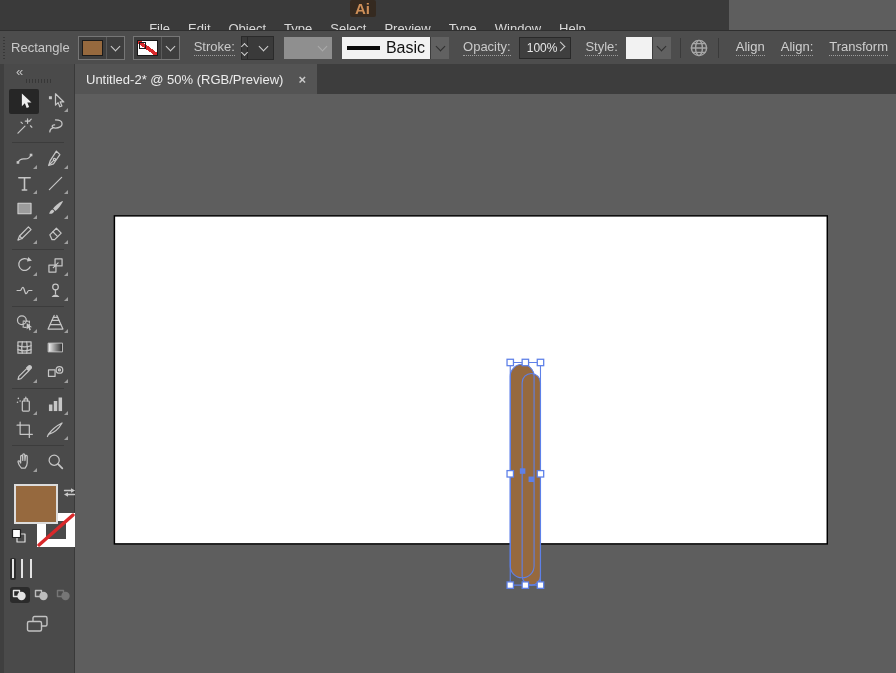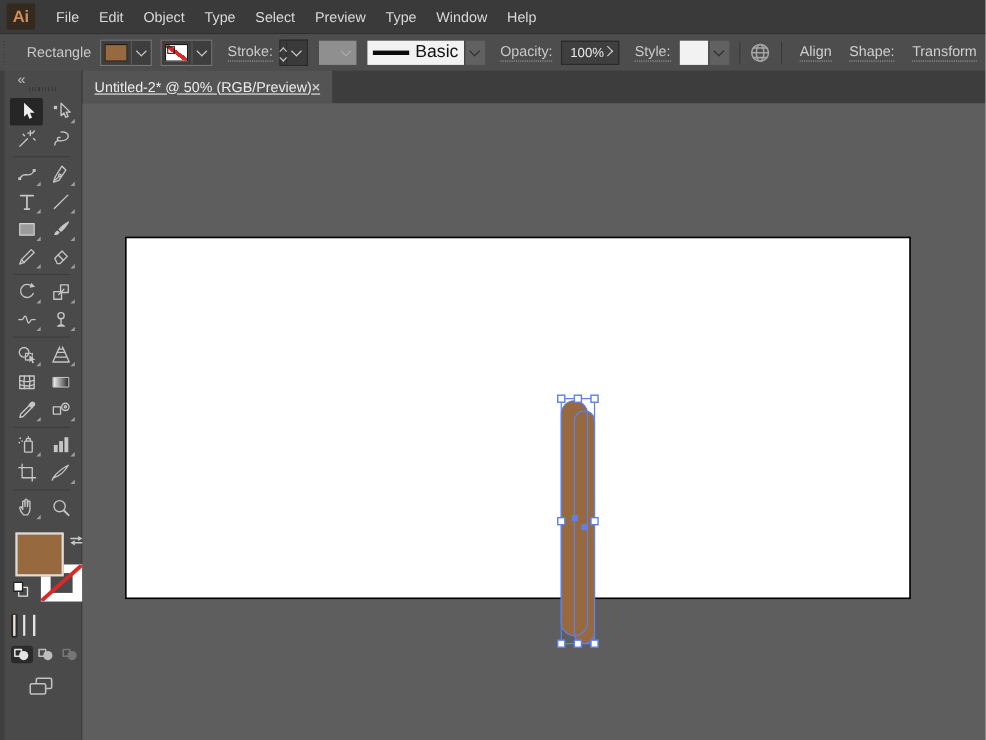--- a/index.html
+++ b/index.html
@@ -1,39 +1,39 @@
 <!DOCTYPE html>
 <html><head>
 <meta charset="utf-8">
 <style>
   html,body{margin:0;padding:0;}
   body{font-family:"Liberation Sans", sans-serif; -webkit-font-smoothing:antialiased;}
   .stage{position:relative;width:896px;height:673px;overflow:hidden;background:#5E5E5E;}
 
   
-  .menubar{position:absolute;left:0;top:0;width:896px;height:30px;background:#3A3A3A;display:flex;align-items:center;padding-left:6px;box-sizing:border-box;}
+  .menubar{position:absolute;left:0;top:0;width:729px;height:30px;background:#3A3A3A;display:flex;align-items:center;padding-left:6px;box-sizing:border-box;flex-direction:column;}
   .ai-logo{width:26px;height:24px;background:#352A20;color:#CE8F58;font-weight:bold;font-size:15px;display:grid;place-items:center;border-radius:2px;margin-right:10px;}
   .menus{display:flex;align-items:center;}
   .menu-item{padding:4px 9px;font-size:13px;color:#D9D9D9;cursor:default;white-space:nowrap;}
   .mb-right{display:flex;align-items:center;margin-left:4px;}
   .v-div{width:1px;height:16px;background:#555;margin:0 4px;}
   .sq-btn{width:21px;height:20px;background:#757575;color:#F2F2F2;font-size:11px;font-weight:bold;border:none;border-radius:2px;margin-left:15px;display:grid;place-items:center;padding:0;}
   .ws{display:flex;align-items:center;margin-left:16px;gap:7px;}
   .gpu{margin-left:16px;display:grid;place-items:center;}
 
   
   .chev{display:inline-block;width:6px;height:6px;border-right:1.8px solid #CFCFCF;border-bottom:1.8px solid #CFCFCF;transform:rotate(45deg);margin-top:-3px;}
   .chev.dark{border-color:#2E2E2E;}
   .chev.up{transform:rotate(-135deg);margin-top:3px;}
   .chev.right{transform:rotate(-45deg);}
 
   
   .controlbar{position:absolute;left:0;top:30px;width:896px;height:34px;background:#4D4D4D;border-top:1px solid #2F2F2F;display:flex;align-items:center;box-sizing:border-box;font-size:13px;color:#C9C9C9;overflow:hidden;white-space:nowrap;}
   .vgrip{width:5px;height:22px;margin-left:3px;background:repeating-linear-gradient(0deg,#383838 0 1px,transparent 1px 3px);}
-  .ctx-label{margin-left:20px;width:62px;color:#C9C9C9;}
+  .ctx-label{margin-left:6px;width:62px;color:#C9C9C9;}
   .swgroup{display:flex;align-items:center;height:22px;background:#3E3E3E;border:1px solid #767676;margin-left:8px;}
   .swgroup .swatch{width:21px;height:16px;margin:0 3px;box-sizing:border-box;}
   .swgroup .chevbox{width:17px;height:100%;display:grid;place-items:center;border-left:1px solid #5A5A5A;}
   .fill-swatch{background:#96693E;border:1px solid #1B1B1B;}
   .stroke-swatch{position:relative;background:#FFFFFF;border:1px solid #1B1B1B;}
   .stroke-swatch .slash{position:absolute;inset:0;background:linear-gradient(to top right,transparent 42%,#D9292B 42%,#D9292B 58%,transparent 58%);}
   .stroke-swatch .mini-sq{position:absolute;left:1px;top:1px;width:5px;height:5px;border:1px solid #1B1B1B;background:transparent;}
   .dotted{border-bottom:1px dotted #9E9E9E;padding-bottom:1px;}
   .lbl{margin-left:14px;}
   .stepper{width:15px;height:24px;background:#3A3A3A;border:1px solid #2A2A2A;margin-left:6px;display:flex;flex-direction:column;align-items:center;justify-content:center;gap:4px;box-sizing:border-box;}
@@ -48,21 +48,21 @@
   .chev-cell{width:18px;height:22px;background:#616161;display:grid;place-items:center;border-left:1px solid #3C3C3C;}
   .opacity-field{width:60px;height:22px;background:#3F3F3F;border:1px solid #292929;margin-left:8px;display:flex;align-items:center;justify-content:center;padding:0 6px 0 7px;box-sizing:border-box;color:#E8E8E8;font-size:12px;}
   .style-dd{display:flex;align-items:center;height:22px;margin-left:8px;}
   .style-dd .white{width:26px;height:22px;background:#F2F2F2;}
   .cb-div{width:1px;height:20px;background:#3A3A3A;margin:0 9px;}
   .globe{display:grid;place-items:center;color:#A6A6A6;}
   .panel-link{margin:0 8px;color:#CFCFCF;}
 
   
   .tabrow{position:absolute;left:75px;top:64px;right:0;height:30px;background:#3D3D3D;display:flex;}
-  .tab{background:#545454;padding:0 11px;display:flex;align-items:center;color:#ECECEC;font-size:13px;text-decoration:underline;}
+  .tab{background:#545454;padding:0 11px;display:flex;align-items:center;gap:15px;color:#ECECEC;font-size:13px;}
   .tab .close{color:#C9C9C9;font-size:13px;font-weight:bold;}
 
   
   .toolbar{position:absolute;left:0;top:64px;width:75px;bottom:0;background:#4A4A4A;border-right:1px solid #393939;border-left:4px solid #3F3F3F;box-sizing:border-box;}
   .collapse{position:absolute;top:0px;left:12px;color:#C2C2C2;font-size:13px;letter-spacing:-2px;}
   .hgrip{margin:15px auto 3px;width:26px;height:4px;background:repeating-linear-gradient(90deg,#373737 0 1px,transparent 1px 3px);}
   #tools{padding:3px 0 0 5px;}
   .trow{display:flex;}
   .tool{width:30px;height:25px;display:grid;place-items:center;position:relative;color:#C6C6C6;margin:0 1px 0 0;}
   .tool.active{background:#262626;border-radius:2px;color:#EFEFEF;}
@@ -175,21 +175,21 @@
     <span class="globe ic">
         <svg viewBox="0 0 20 20" width="20" height="20">
       <circle cx="10" cy="10" r="7.6"></circle>
           <ellipse cx="10" cy="10" rx="3.4" ry="7.6"></ellipse>
       <path d="M2.4 10h15.2M3.9 5.6h12.2M3.9 14.4h12.2"></path>
     </svg>
       </span>
     <span class="cb-div"></span>
 
     <span class="panel-link dotted">Align</span>
-    <span class="panel-link dotted">Shape:</span>
+    <span class="panel-link dotted">Align:</span>
     <span class="panel-link dotted">Transform</span>
   </div>
 
   <div class="tabrow">
     <div class="tab">
       <span>Untitled-2* @ 50% (RGB/Preview)</span>
       <span class="close">×</span>
     </div>
   </div>
 

